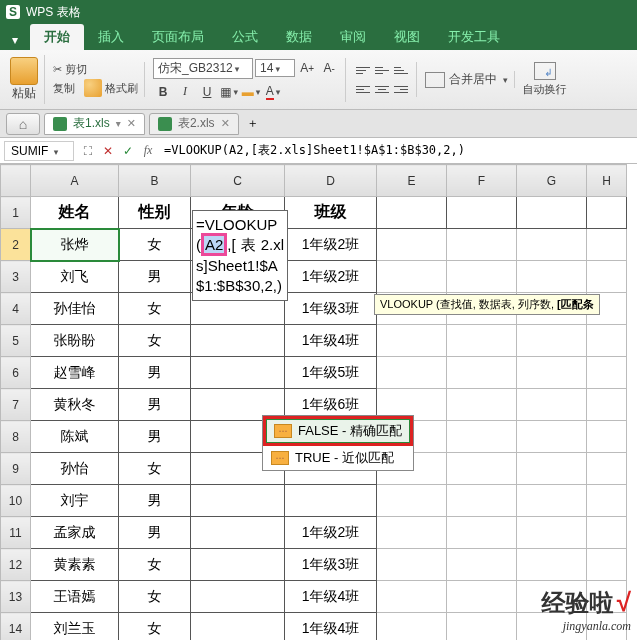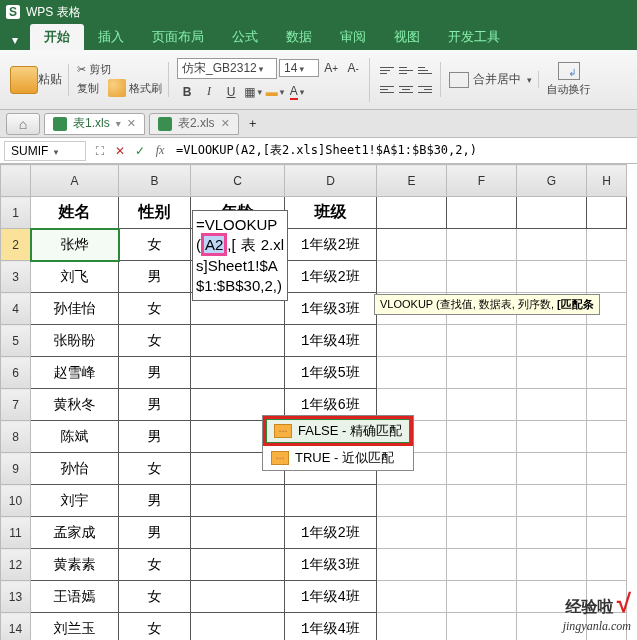--- a/index.html
+++ b/index.html
@@ -6,21 +6,21 @@
 body { background: #f0f0f0; width: 637px; height: 640px; overflow: hidden; position: relative; }
 
 .title-bar { background: #2a6e3f; color: #fff; height: 24px; display: flex; align-items: center; padding: 0 6px; font-size: 12px; }
 .title-logo { background: #fff; color: #2a6e3f; font-weight: bold; padding: 0 3px; margin-right: 6px; border-radius: 2px; }
 
 .ribbon-tabs { background: #2a6e3f; display: flex; align-items: flex-end; height: 26px; font-size: 13px; }
 .ribbon-tab { padding: 4px 14px; color: #86efac; cursor: pointer; }
 .ribbon-tab.active { background: #f5f5f5; color: #2a6e3f; font-weight: bold; border-radius: 3px 3px 0 0; }
 
 .ribbon { background: linear-gradient(#f8f8f8,#e8e8e8); height: 60px; border-bottom: 1px solid #bbb; display: flex; align-items: center; padding: 2px 4px; gap: 2px; font-size: 12px; color: #444; }
-.paste-block { display: flex; flex-direction: row; align-items: center; padding: 2px 6px; border-right: 1px solid #ccc; }
+.paste-block { display: flex; flex-direction: column; align-items: center; padding: 2px 6px; border-right: 1px solid #ccc; }
 .paste-icon { width: 28px; height: 28px; background: linear-gradient(#f8d080,#e8a030); border: 1px solid #c88820; border-radius: 3px; }
 .clip-col { display: flex; flex-direction: column; gap: 2px; padding: 0 6px; border-right: 1px solid #ccc; font-size: 11px; }
 .clip-row { display: flex; align-items: center; gap: 3px; }
 .scissors { color: #555; }
 .brush { width: 18px; height: 18px; background: radial-gradient(circle at 30% 30%, #f8d080, #e8a030); border-radius: 2px; }
 
 .font-block { display: flex; flex-direction: column; gap: 3px; padding: 0 6px; border-right: 1px solid #ccc; }
 .font-row { display: flex; gap: 2px; align-items: center; }
 .combo { background: #fff; border: 1px solid #999; padding: 1px 4px; font-size: 12px; min-width: 60px; }
 .combo.wide { min-width: 100px; }
@@ -38,21 +38,21 @@
 .wrap-block { padding: 0 6px; font-size: 11px; }
 
 .doc-tabs { background: #e4e4e4; height: 28px; display: flex; align-items: center; padding: 0 6px; gap: 4px; font-size: 12px; border-bottom: 1px solid #bbb; }
 .home-tab { width: 34px; height: 22px; background: linear-gradient(#fafafa,#e0e0e0); border: 1px solid #aaa; border-radius: 3px; display: flex; align-items: center; justify-content: center; font-size: 14px; color: #666; }
 .doc-tab { height: 22px; background: #fff; border: 1px solid #aaa; border-radius: 3px 3px 0 0; padding: 0 8px; display: flex; align-items: center; gap: 6px; color: #2a6e3f; }
 .doc-tab.inactive { background: #eee; color: #666; }
 .doc-icon { width: 14px; height: 14px; background: #3a8e4f; border-radius: 2px; }
 .close-x { color: #888; font-size: 11px; cursor: pointer; }
 
 .formula-bar { background: #fff; height: 26px; display: flex; align-items: center; border-bottom: 1px solid #bbb; font-size: 12px; }
-.name-box { width: 82px; border: 1px solid #ccc; margin: 16px 4px; padding: 2px 6px; background: #fff; }
+.name-box { width: 70px; border: 1px solid #ccc; margin: 16px 4px; padding: 2px 6px; background: #fff; }
 .fb-btn { width: 20px; text-align: center; color: #666; cursor: pointer; }
 .fb-btn.green { color: #2a8a3a; }
 .fb-btn.red { color: #c03030; }
 .formula-input { flex: 1; padding: 2px 6px; font-family: Consolas, monospace; }
 
 .grid-wrap { position: relative; background: #fff; }
 .sheet { border-collapse: collapse; table-layout: fixed; }
 .sheet th, .sheet td { border: 1px solid #bbb; font-size: 14px; text-align: center; height: 32px; overflow: hidden; }
 .sheet .col-hdr { background: linear-gradient(#f0f0f0,#dedede); font-weight: normal; font-size: 12px; color: #333; height: 22px; }
 .sheet .row-hdr { background: linear-gradient(#f0f0f0,#dedede); font-weight: normal; font-size: 12px; color: #333; width: 30px; }
@@ -69,25 +69,25 @@
 
 .hint-bar { position: absolute; left: 374px; top: 130px; background: #ffffe1; border: 1px solid #888; font-size: 11px; padding: 2px 5px; font-family: SimSun; z-index: 2; white-space: nowrap; }
 .hint-bold { font-weight: bold; }
 
 .ac-box { position: absolute; left: 262px; top: 251px; background: #fff; border: 1px solid #888; font-size: 13px; font-family: SimSun; z-index: 5; }
 .ac-item { display: flex; align-items: center; gap: 6px; padding: 3px 8px; }
 .ac-item.sel { border: 3px solid #d22; outline: 1px solid #2a8a3a; outline-offset: -4px; background: #eaf3ea; }
 .ac-icon { width: 18px; height: 14px; background: #f8b040; border: 1px solid #c88820; font-size: 9px; display: flex; align-items: center; justify-content: center; color: #844; }
 
 .watermark { position: absolute; right: 6px; bottom: 6px; font-size: 12px; color: #333; text-align: right; z-index: 10; }
-.watermark .big { font-size: 16px; font-weight: bold; font-family: KaiTi, SimSun; }
+.watermark .big { font-size: 24px; font-weight: bold; font-family: KaiTi, SimSun; }
 .watermark .check { color: #d22; font-size: 26px; font-weight: bold; }
 
 .thick-hdr td { border: 1.5px solid #555; }
-.thick-body td.bordered { border: 1.5px solid #555; font-family: Liberation Mono, monospace; }
+.thick-body td.bordered { border: 1.5px solid #555; }
 .drop-arrow { font-size: 9px; color: #555; margin-left: 2px; }
 </style>
 </head>
 <body>
 
 <div class="title-bar">
   <span class="title-logo">S</span>
   <span>WPS 表格</span>
 </div>
 

